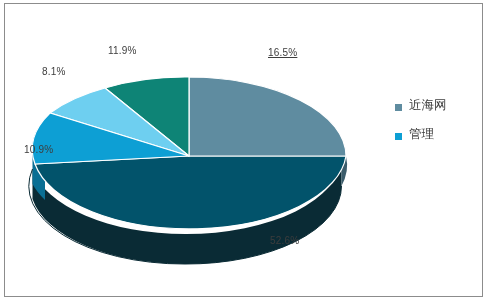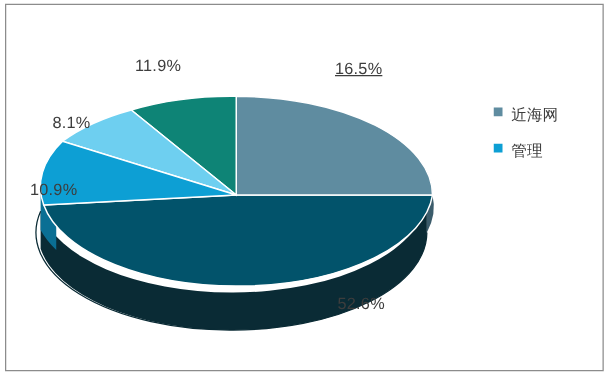--- a/index.html
+++ b/index.html
@@ -33,34 +33,34 @@
     width: 380px;
     height: 294px;
   }
   .pie-svg {
     position: absolute;
     left: 0;
     top: 0;
   }
   .data-label {
     position: absolute;
-    font-size: 13px;
+    font-size: 10px;
     color: #3d3d3d;
     white-space: nowrap;
     letter-spacing: 0.2px;
   }
   .legend {
     position: absolute;
     left: 390px;
     top: 82px;
     width: 92px;
   }
   .legend-item {
     display: flex;
-    align-items: flex-start;
+    align-items: flex-end;
     height: 25px;
     margin-bottom: 4px;
   }
   .legend-swatch {
     width: 7px;
     height: 7px;
     flex: 0 0 auto;
     margin-right: 7px;
   }
   .legend-label {
@@ -103,21 +103,21 @@
 
         <path d="M 27.5 165 A 155 78 0 0 0 180 260 A 155 78 0 0 0 336.5 182" fill="none" stroke="#0a2b35" stroke-width="1"></path>
       </svg>
 
       <div class="data-label" style="left:263px; top:43px;text-decoration:underline;">16.5%</div>
 
       <div class="data-label" style="left:265px; top:231px;">52.6%</div>
 
       <div class="data-label" style="left:3px; top:140px;margin-left:16px;">10.9%</div>
 
-      <div class="data-label" style="left:37px; top:86px;">8.1%</div>
+      <div class="data-label" style="left:37px; top:62px;">8.1%</div>
 
       <div class="data-label" style="left:103px; top:41px;">11.9%</div>
     </div>
 
     <div class="legend">
 
       <div class="legend-item">
         <span class="legend-swatch" style="background:#5f8ca0;"></span>
         <span class="legend-label">近海网</span>
       </div>

